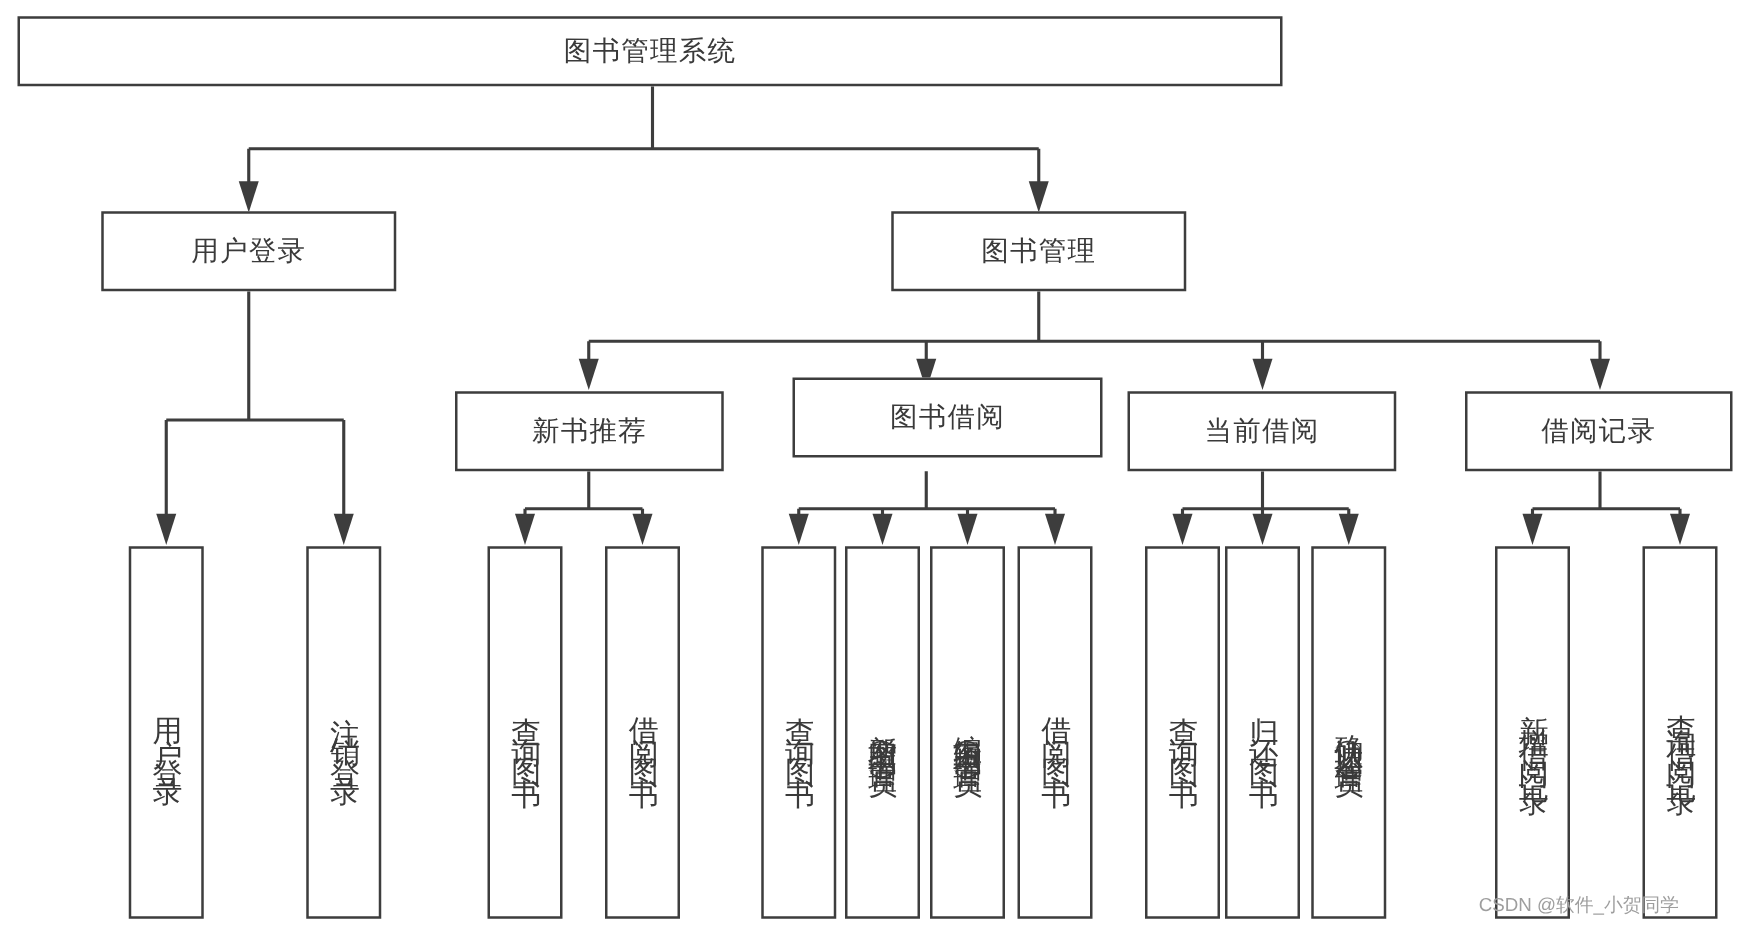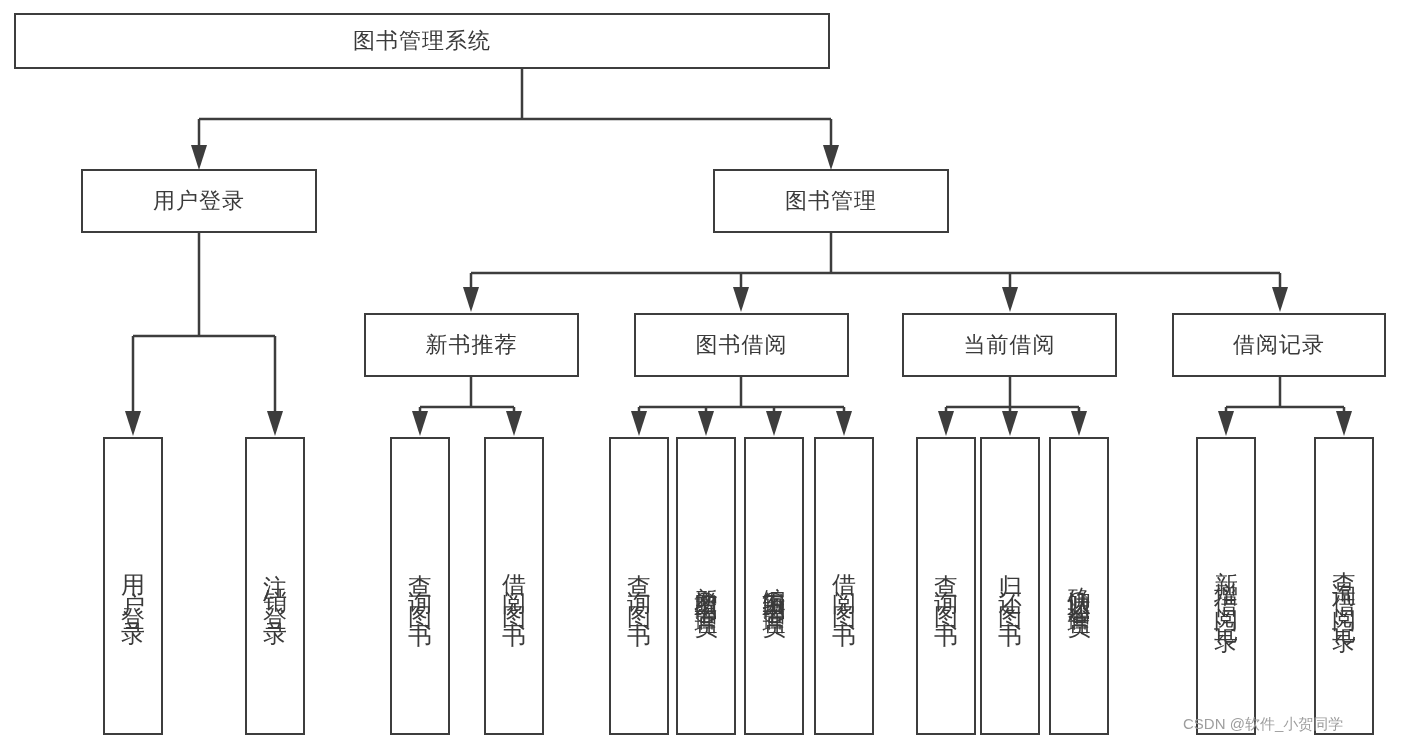--- a/index.html
+++ b/index.html
@@ -56,27 +56,27 @@
       <polygon points="766,411 782,411 774,436"></polygon>
       <polygon points="836,411 852,411 844,436"></polygon>
       <polygon points="938,411 954,411 946,436"></polygon>
       <polygon points="1002,411 1018,411 1010,436"></polygon>
       <polygon points="1071,411 1087,411 1079,436"></polygon>
       <polygon points="1218,411 1234,411 1226,436"></polygon>
       <polygon points="1336,411 1352,411 1344,436"></polygon>
     </g>
   </svg>
 
-  <div class="node" style="left:14px; top:13px; width:816px; height:56px;">图书管理系统</div>
+  <div class="node" style="left:14px; top:13px; width:1012px; height:56px;">图书管理系统</div>
 
   <div class="node" style="left:81px; top:169px; width:236px; height:64px;">用户登录</div>
   <div class="node" style="left:364px; top:313px; width:215px; height:64px;">新书推荐</div>
 
   <div class="node" style="left:713px; top:169px; width:236px; height:64px;">图书管理</div>
-  <div class="node" style="left:634px; top:313px; width:215px; height:64px;">图书借阅</div>
+  <div class="node" style="left:634px; top:302px; width:248px; height:64px;">图书借阅</div>
   <div class="node" style="left:902px; top:313px; width:215px; height:64px;">当前借阅</div>
   <div class="node" style="left:1172px; top:313px; width:214px; height:64px;">借阅记录</div>
 
   <div class="node leaf" style="left:103px; top:437px; width:60px; height:298px;">用户登录</div>
   <div class="node leaf" style="left:245px; top:437px; width:60px; height:298px;">注销登录</div>
 
   <div class="node leaf" style="left:390px; top:437px; width:60px; height:298px;">查询图书</div>
   <div class="node leaf" style="left:484px; top:437px; width:60px; height:298px;">借阅图书</div>
 
   <div class="node leaf" style="left:609px; top:437px; width:60px; height:298px;">查询图书</div>

